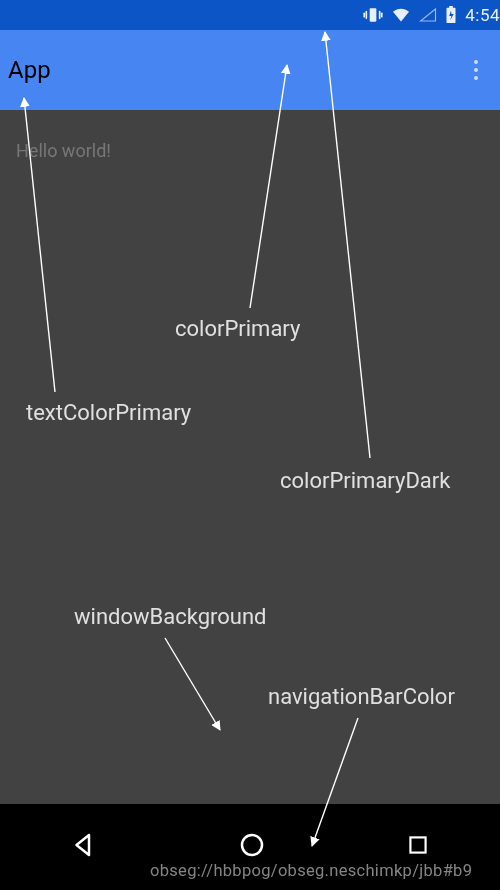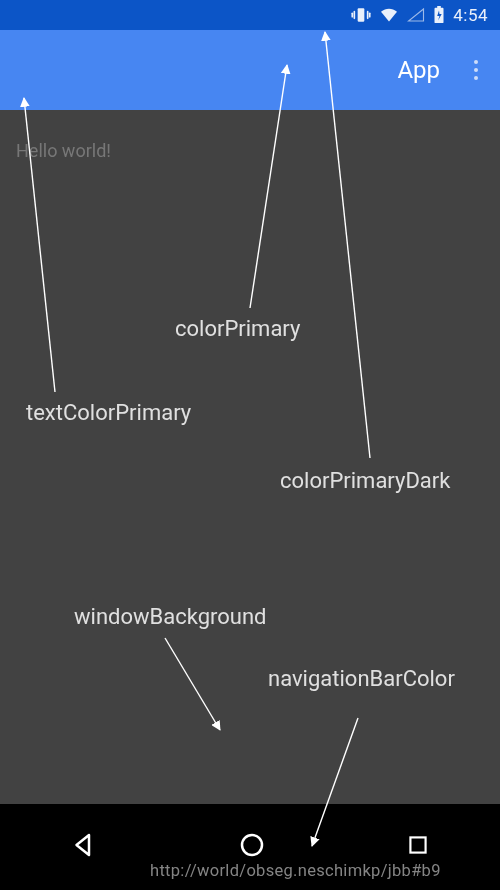--- a/index.html
+++ b/index.html
@@ -16,38 +16,37 @@
     position: absolute;
     inset: 0;
   }
   .status-bar {
     height: 30px;
     background: #0c55c7;
     color: #e9f0fb;
     display: flex;
     align-items: center;
     justify-content: flex-end;
-    padding: 0 12px;
+    padding: 0 0;
     gap: 8px;
     font-size: 16px;
   }
   .status-clock {
     font-size: 17px;
     letter-spacing: .5px;
   }
   .status-icon svg { display:block; }
   .app-bar {
     height: 80px;
     background: #4786f2;
-    color: #ffffff;
+    color: #000000;
     display: flex;
     align-items: center;
     padding: 0 12px 0 8px;
-    justify-content: flex-end;
-    gap: 24px;
+    justify-content: space-between;
   }
   .app-title {
     font-size: 24px;
     font-weight: 400;
   }
   .overflow-dots {
     width: 24px; height: 40px;
     display:flex; flex-direction:column; align-items:center; justify-content:center; gap:4px;
   }
   .overflow-dots span {
@@ -147,42 +146,42 @@
     </div>
   </div>
 
   <div class="content">
     <div class="hello">Hello world!</div>
 
     <div class="label" style="top:206px; left:175px;">colorPrimary</div>
     <div class="label" style="top:290px; left:26px;">textColorPrimary</div>
     <div class="label" style="top:358px; left:280px;">colorPrimaryDark</div>
     <div class="label" style="top:494px; left:26px;margin-left:48px;">windowBackground</div>
-    <div class="label" style="top:556px; left:268px;">navigationBarColor</div>
+    <div class="label" style="top:574px; left:268px;">navigationBarColor</div>
   </div>
 
   <div class="nav-bar">
     <span>
       <svg width="30" height="30" viewBox="0 0 24 24" stroke-width="2">
           <path d="M16 4 L6 12 L16 20 Z" stroke-linejoin="round"></path>
         </svg>
     </span>
     <span>
       <svg width="30" height="30" viewBox="0 0 24 24" stroke-width="2">
           <circle cx="12" cy="12" r="8"></circle>
         </svg>
     </span>
     <span>
       <svg width="26" height="26" viewBox="0 0 24 24" stroke-width="2">
           <rect x="5" y="5" width="14" height="14"></rect>
         </svg>
     </span>
   </div>
 
-  <div class="watermark">http://world/obseg.neschimkp/jbb#b9</div>
+  <div class="watermark">obseg://hbbpog/obseg.neschimkp/jbb#b9</div>
 
   <svg class="arrows" width="500" height="890">
     <defs>
       <marker id="ah" viewBox="0 0 10 10" refX="9" refY="5" markerWidth="7" markerHeight="7" orient="auto-start-reverse">
         <path d="M0 0 L10 5 L0 10 Z" fill="#ffffff"></path>
       </marker>
     </defs>
 
     <line x1="55" y1="392" x2="24" y2="98" stroke="#fff" stroke-width="1.4" marker-end="url(#ah)"></line>
 

